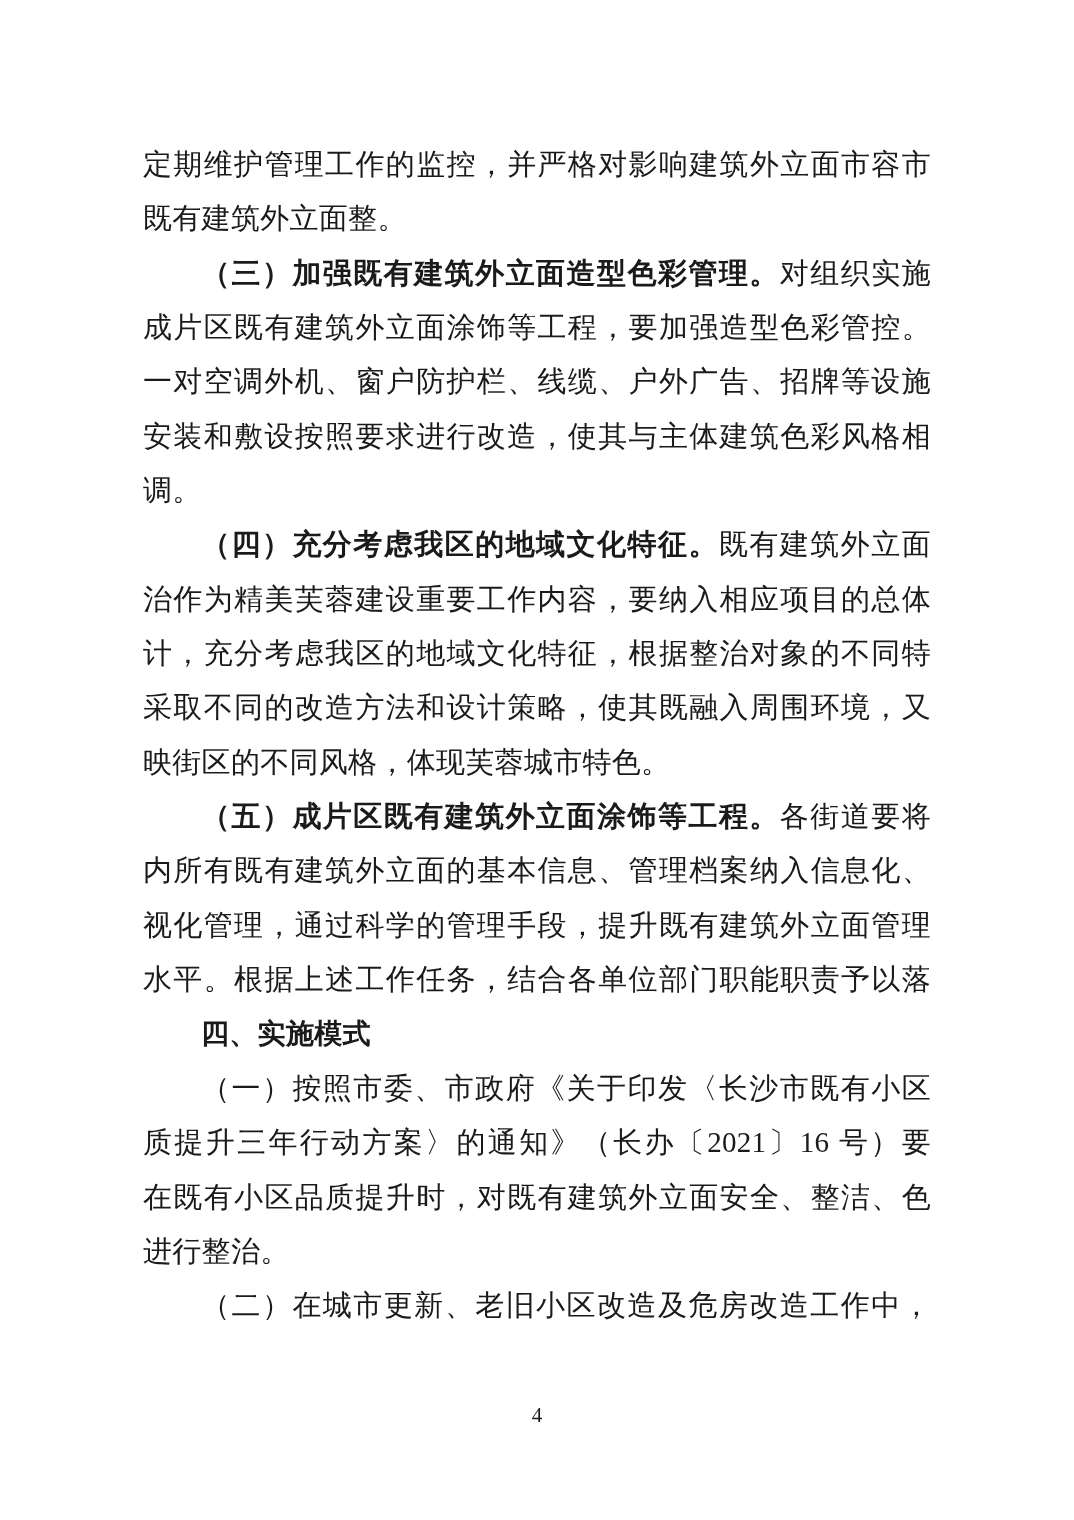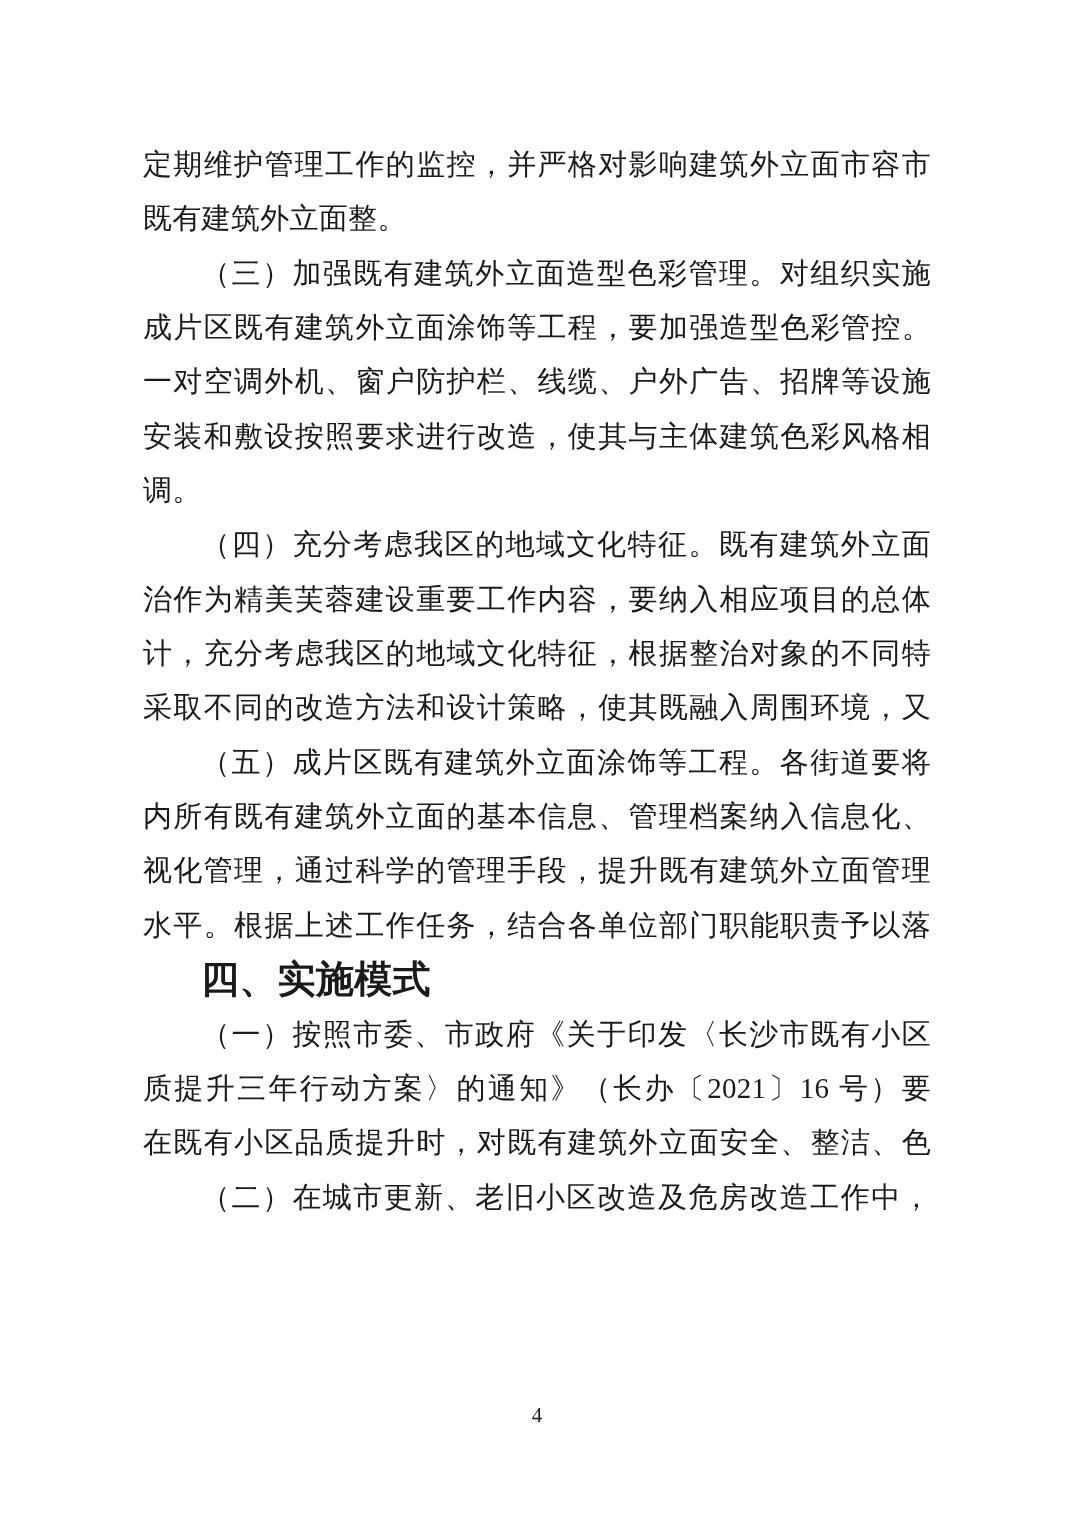--- a/index.html
+++ b/index.html
@@ -33,26 +33,26 @@
     letter-spacing: 0.3px;
   }
   
   .jf {
     text-align-last: justify;
   }
   .indent {
     text-indent: 58px;
   }
   .b {
-    font-weight: 400;
+    font-weight: 700;
   }
   .section-heading {
     font-family: "Liberation Sans", "DejaVu Sans", sans-serif;
     font-weight: 700;
-    font-size: 38px;
+    font-size: 28px;
     text-align: center;
     text-align-last: left;
   }
   .page-number {
     position: absolute;
     top: 1403px;
     left: 0;
     width: 100%;
     text-align: center;
     font-size: 21px;
@@ -71,30 +71,32 @@
     <div class="line jf indent"><span class="b">（三）加强既有建筑外立面造型色彩管理。</span><span>对组织实施的</span></div>
     <div class="line jf">成片区既有建筑外立面涂饰等工程，要加强造型色彩管控。统</div>
     <div class="line jf">一对空调外机、窗户防护栏、线缆、户外广告、招牌等设施的</div>
     <div class="line jf">安装和敷设按照要求进行改造，使其与主体建筑色彩风格相协</div>
     <div class="line">调。</div>
 
     <div class="line jf indent"><span class="b">（四）充分考虑我区的地域文化特征。</span><span>既有建筑外立面整</span></div>
     <div class="line jf">治作为精美芙蓉建设重要工作内容，要纳入相应项目的总体设</div>
     <div class="line jf">计，充分考虑我区的地域文化特征，根据整治对象的不同特征，</div>
     <div class="line jf">采取不同的改造方法和设计策略，使其既融入周围环境，又反</div>
+    <div class="line">映街区的不同风格，体现芙蓉城市特色。</div>
 
     <div class="line jf indent"><span class="b">（五）成片区既有建筑外立面涂饰等工程。</span><span>各街道要将辖区</span></div>
     <div class="line jf">内所有既有建筑外立面的基本信息、管理档案纳入信息化、可</div>
     <div class="line jf">视化管理，通过科学的管理手段，提升既有建筑外立面管理的</div>
     <div class="line jf">水平。根据上述工作任务，结合各单位部门职能职责予以落实</div>
 
     <div class="line section-heading indent">四、实施模式</div>
 
     <div class="line jf indent">（一）按照市委、市政府《关于印发〈长沙市既有小区品</div>
     <div class="line jf">质提升三年行动方案〉的通知》（长办〔2021〕16 号）要求，</div>
     <div class="line jf">在既有小区品质提升时，对既有建筑外立面安全、整洁、色彩</div>
+    <div class="line">进行整治。</div>
 
     <div class="line jf indent">（二）在城市更新、老旧小区改造及危房改造工作中，对</div>
 
   </div>
 
   <div class="page-number">4</div>
 </div>
 
 </body></html>

